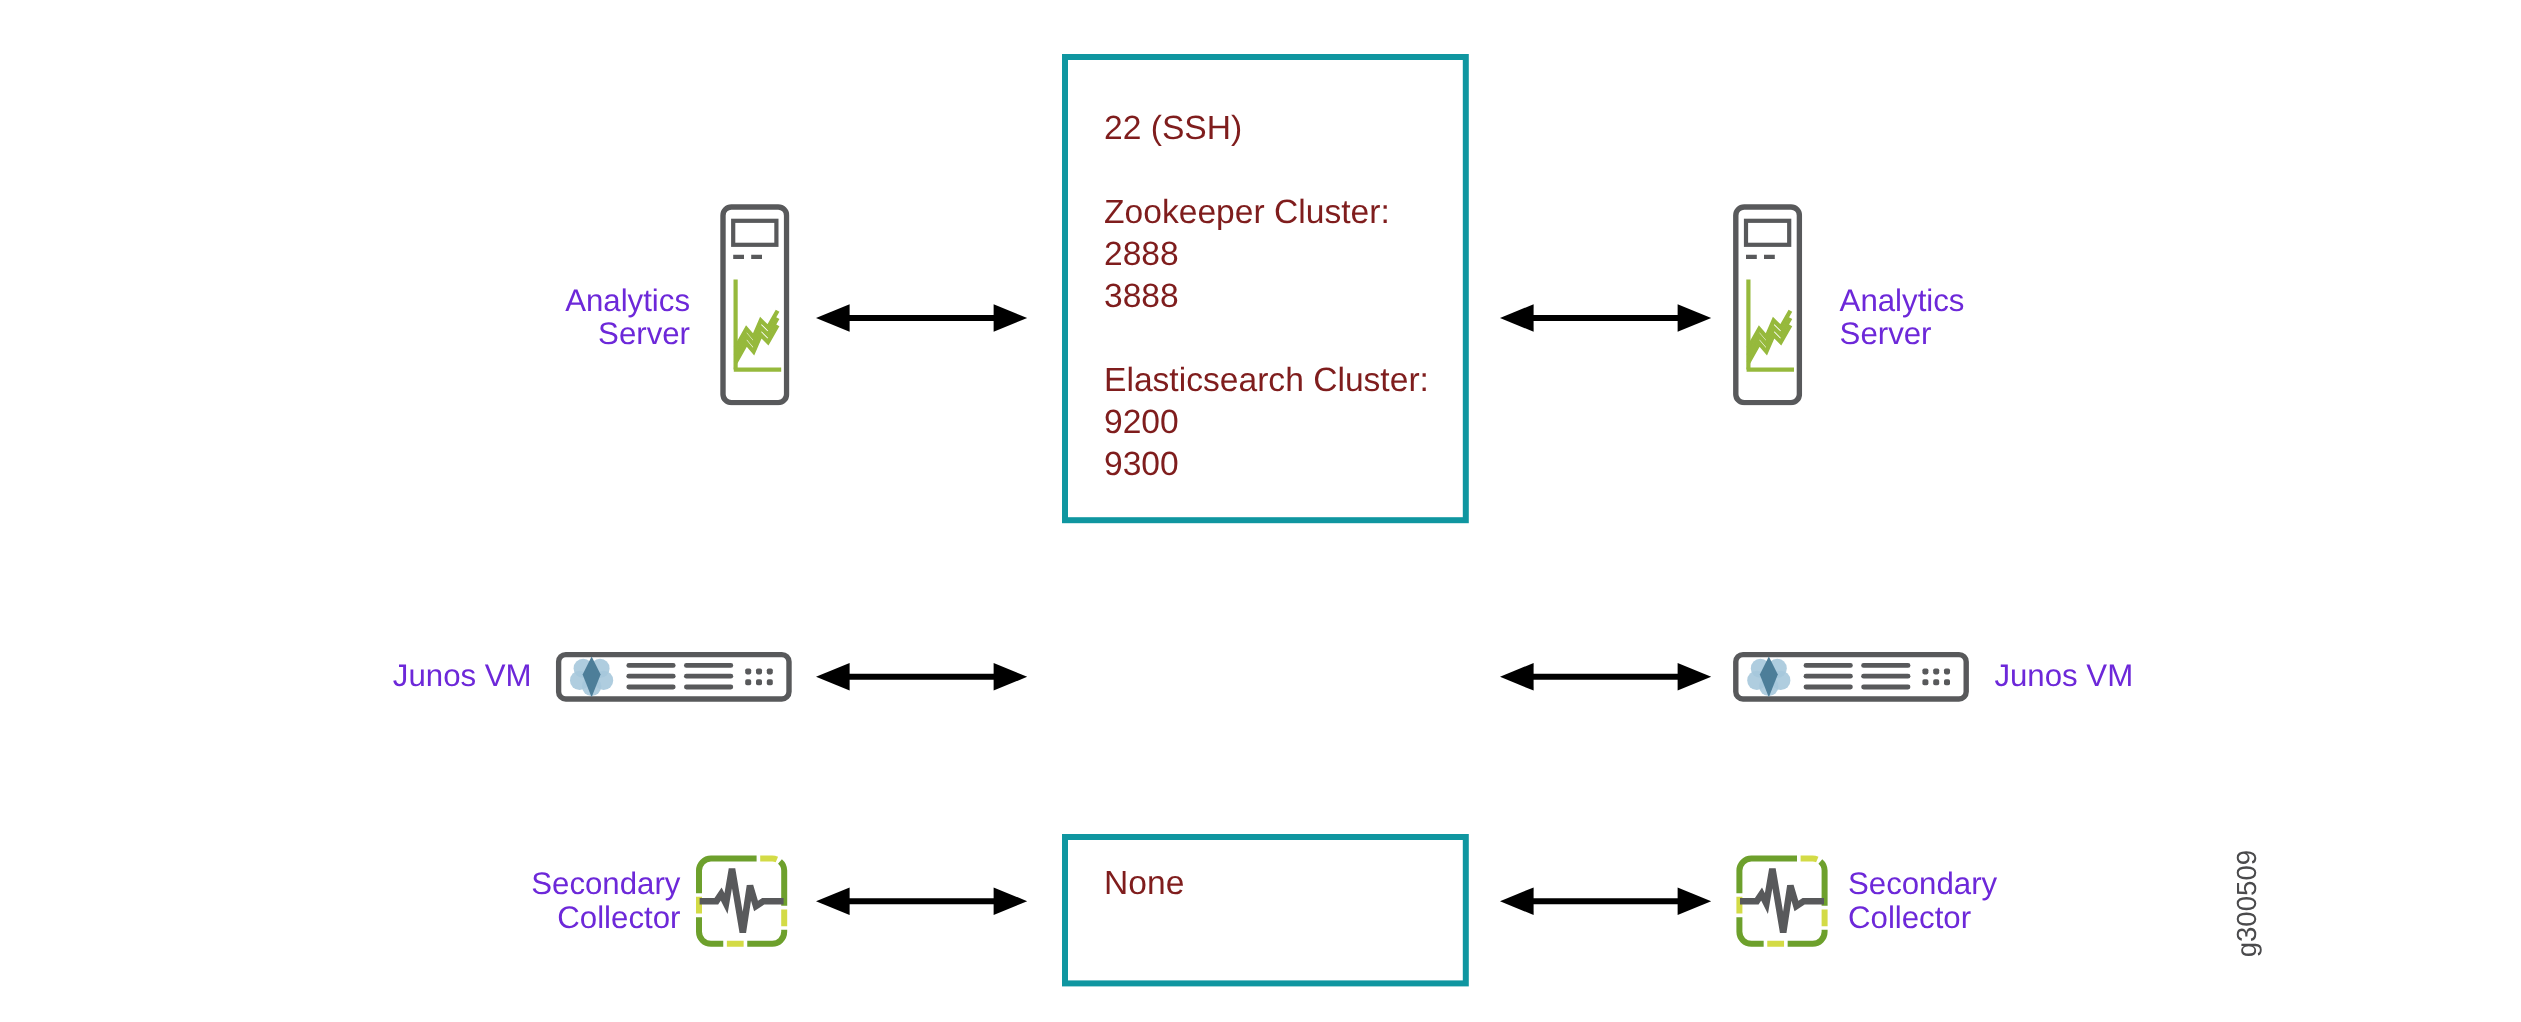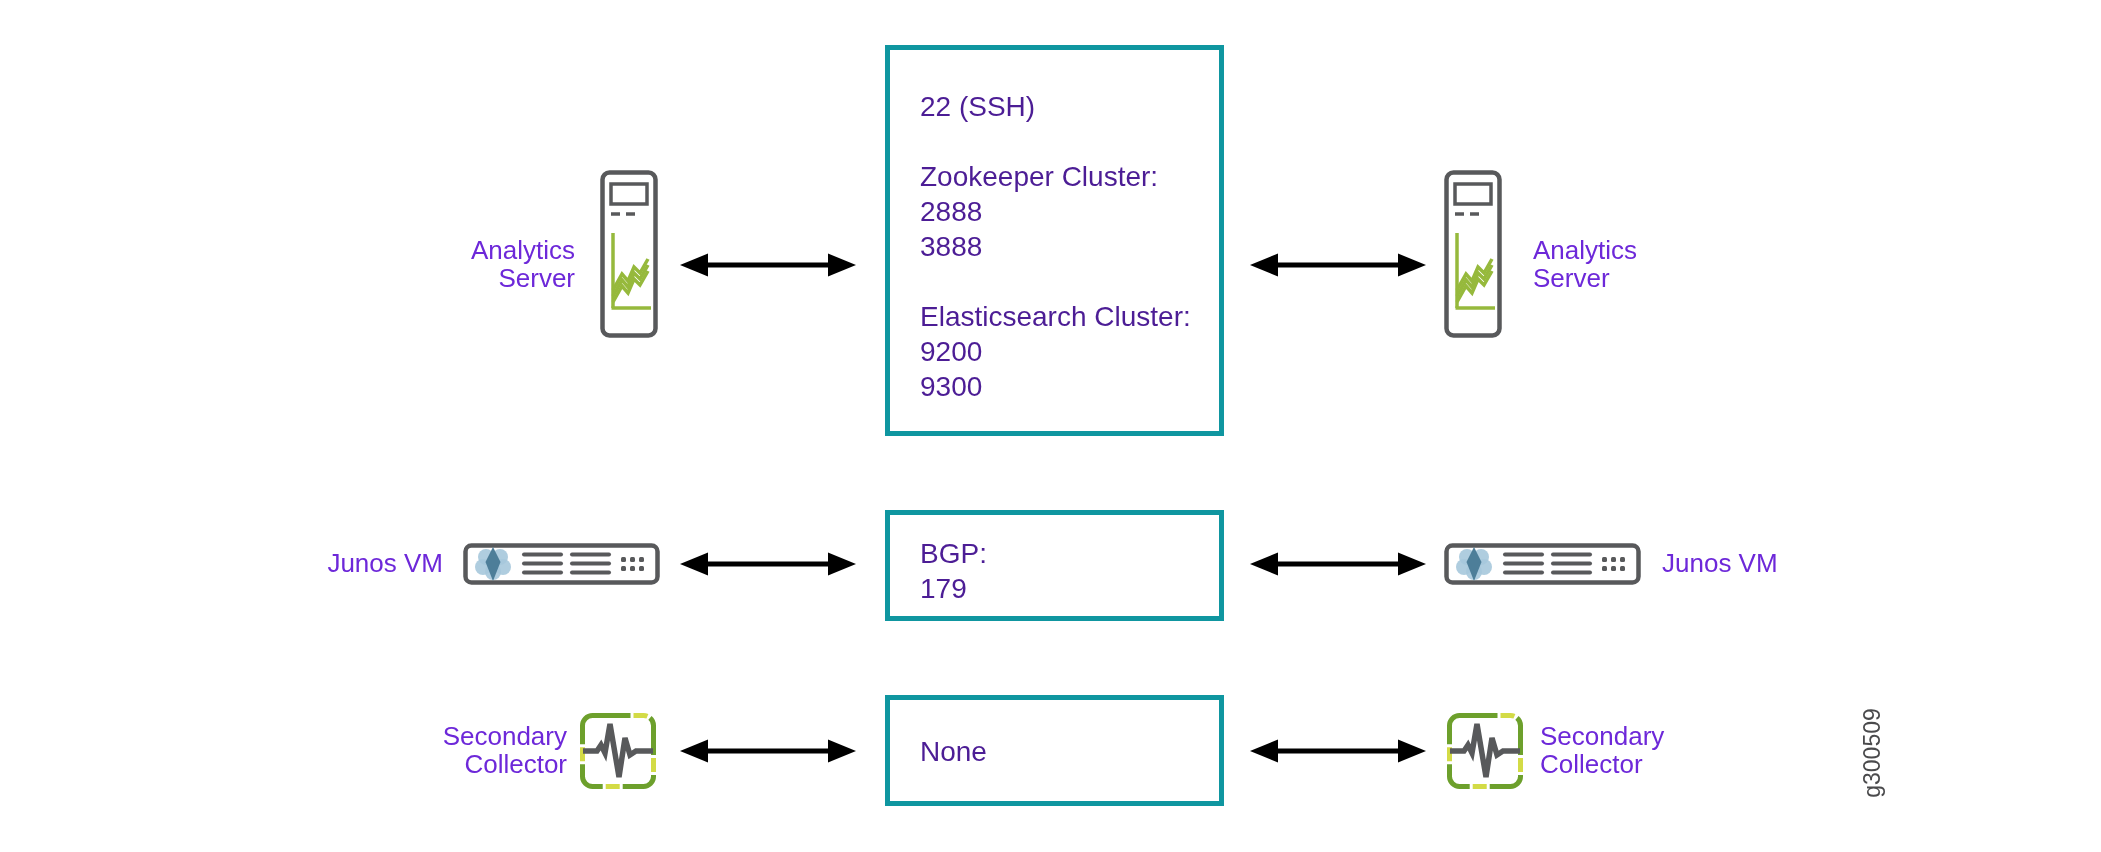--- a/index.html
+++ b/index.html
@@ -21,27 +21,27 @@
   .align-left{text-align:left;}
   .port-box{
     position:absolute;
     left:885px;
     width:339px;
     box-sizing:border-box;
     border:5px solid #0f96a0;
     background:#ffffff;
     font-size:28px;
     line-height:35px;
-    color:#4c1d95;
+    color:#7f1d1d;
     white-space:pre-line;
     padding-left:30px;
   }
   .box-1{top:45px;height:391px;padding-top:39px;}
   .box-2{top:510px;height:111px;padding-top:21px;}
-  .box-3{top:695px;height:111px;padding-top:34px;}
+  .box-3{top:695px;height:127px;padding-top:18px;}
   .icon{position:absolute;}
   .figure-id{
     position:absolute;
     left:1802px;top:740px;
     width:140px;height:26px;
     text-align:center;
     font-size:23px;
     color:#4a4a4c;
     transform:rotate(-90deg);
   }
@@ -134,22 +134,20 @@
         <rect x="176" y="23" width="5" height="5" rx="1.5"></rect>
     </g>
   </svg>
 
   <svg class="icon" style="left:678px;top:549px;" width="180" height="30" viewBox="0 0 180 30">
     <line x1="22" y1="15" x2="158" y2="15" stroke="#000000" stroke-width="5"></line>
     <polygon points="2,15 30,3.5 30,26.5" fill="#000000"></polygon>
     <polygon points="178,15 150,3.5 150,26.5" fill="#000000"></polygon>
   </svg>
 
-  <div class="port-box box-2">BGP:
-179</div>
 
   <svg class="icon" style="left:1248px;top:549px;" width="180" height="30" viewBox="0 0 180 30">
     <line x1="22" y1="15" x2="158" y2="15" stroke="#000000" stroke-width="5"></line>
     <polygon points="2,15 30,3.5 30,26.5" fill="#000000"></polygon>
     <polygon points="178,15 150,3.5 150,26.5" fill="#000000"></polygon>
   </svg>
 
   <svg class="icon" style="left:1444px;top:543px;" width="197" height="42" viewBox="0 0 197 42">
     <rect x="2.5" y="2.5" width="192" height="37" rx="6" fill="#ffffff" stroke="#58595b" stroke-width="4.5"></rect>
     <g fill="#a6c8dc" fill-opacity="0.9">

